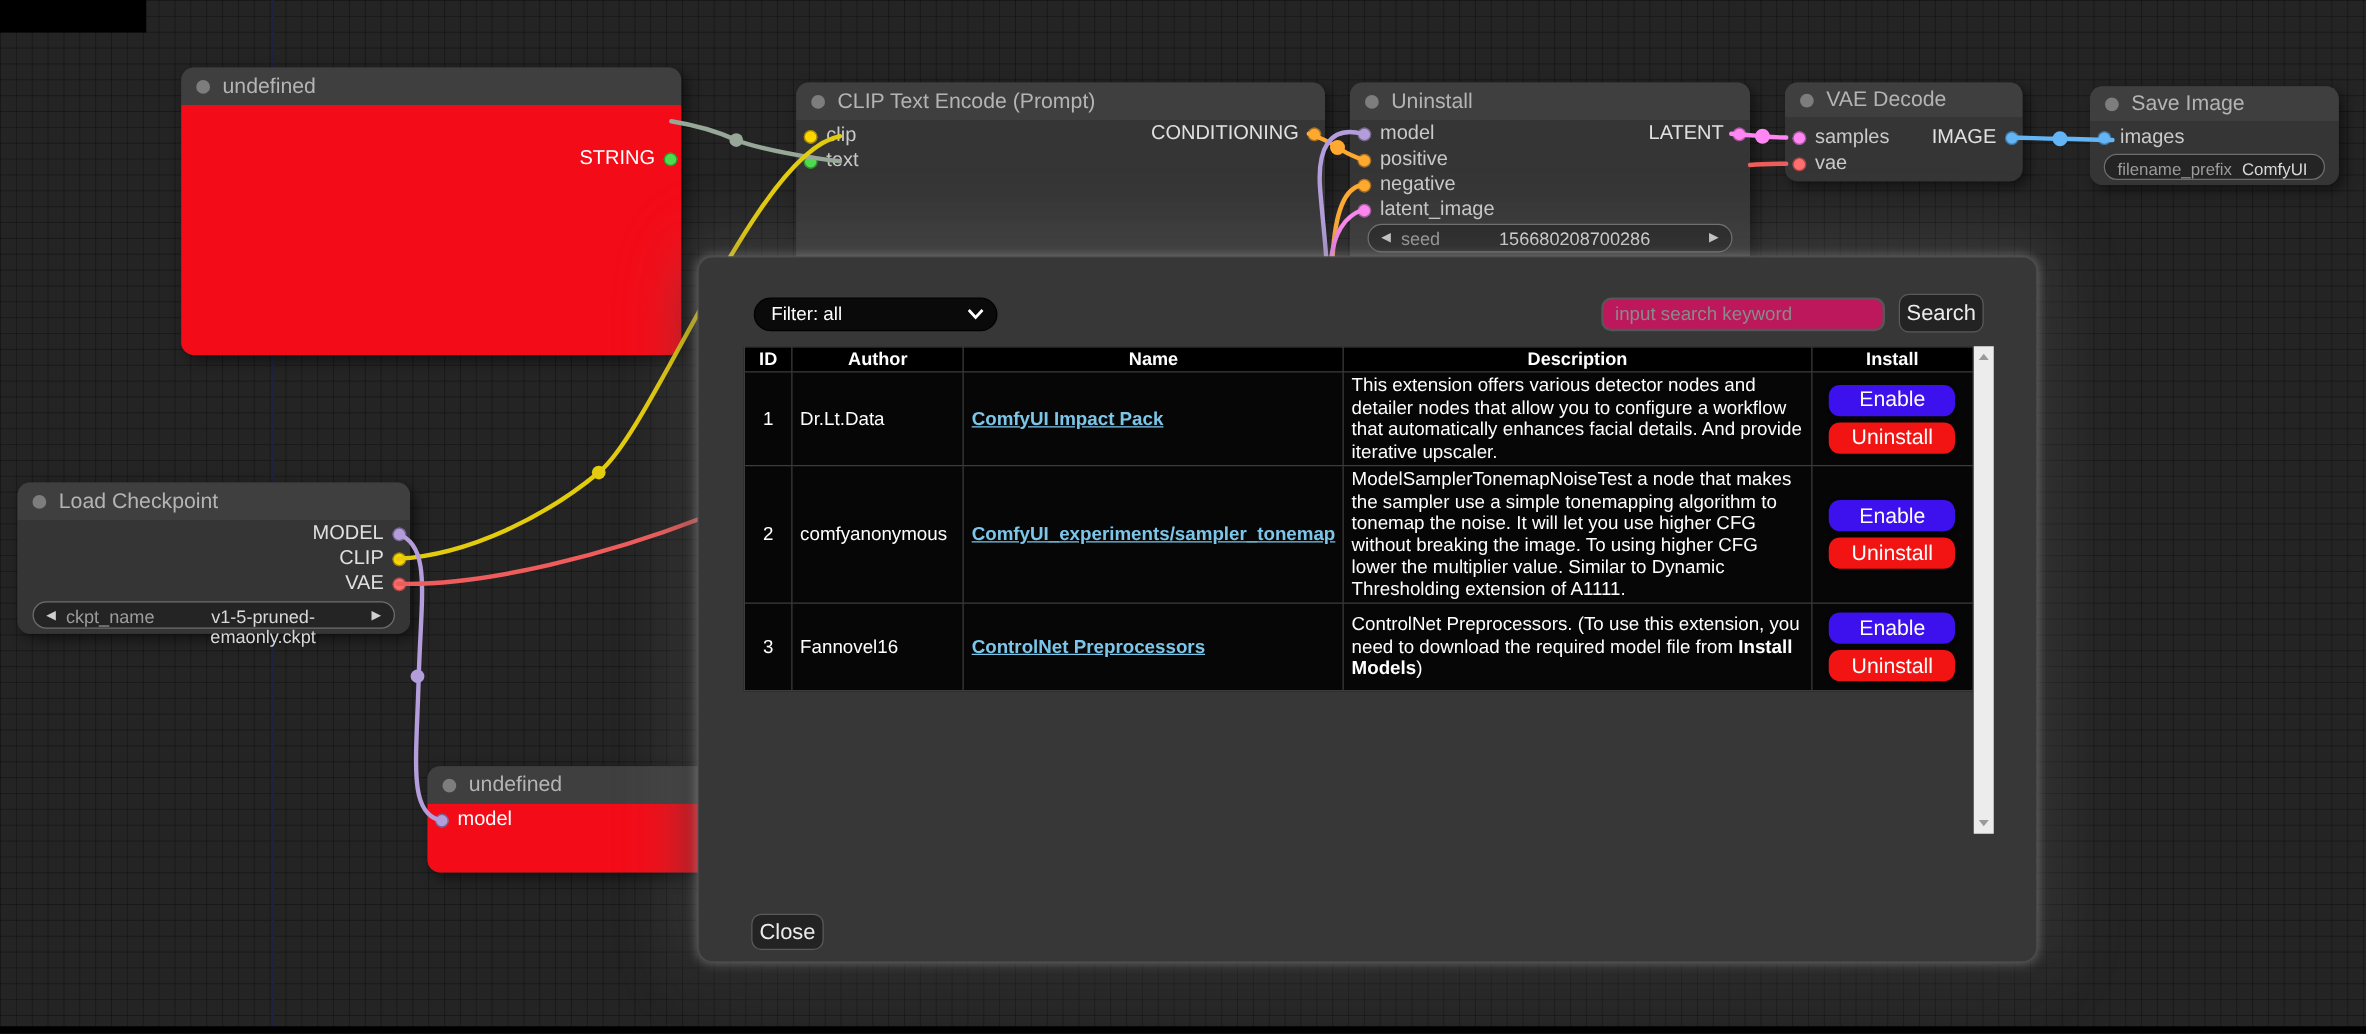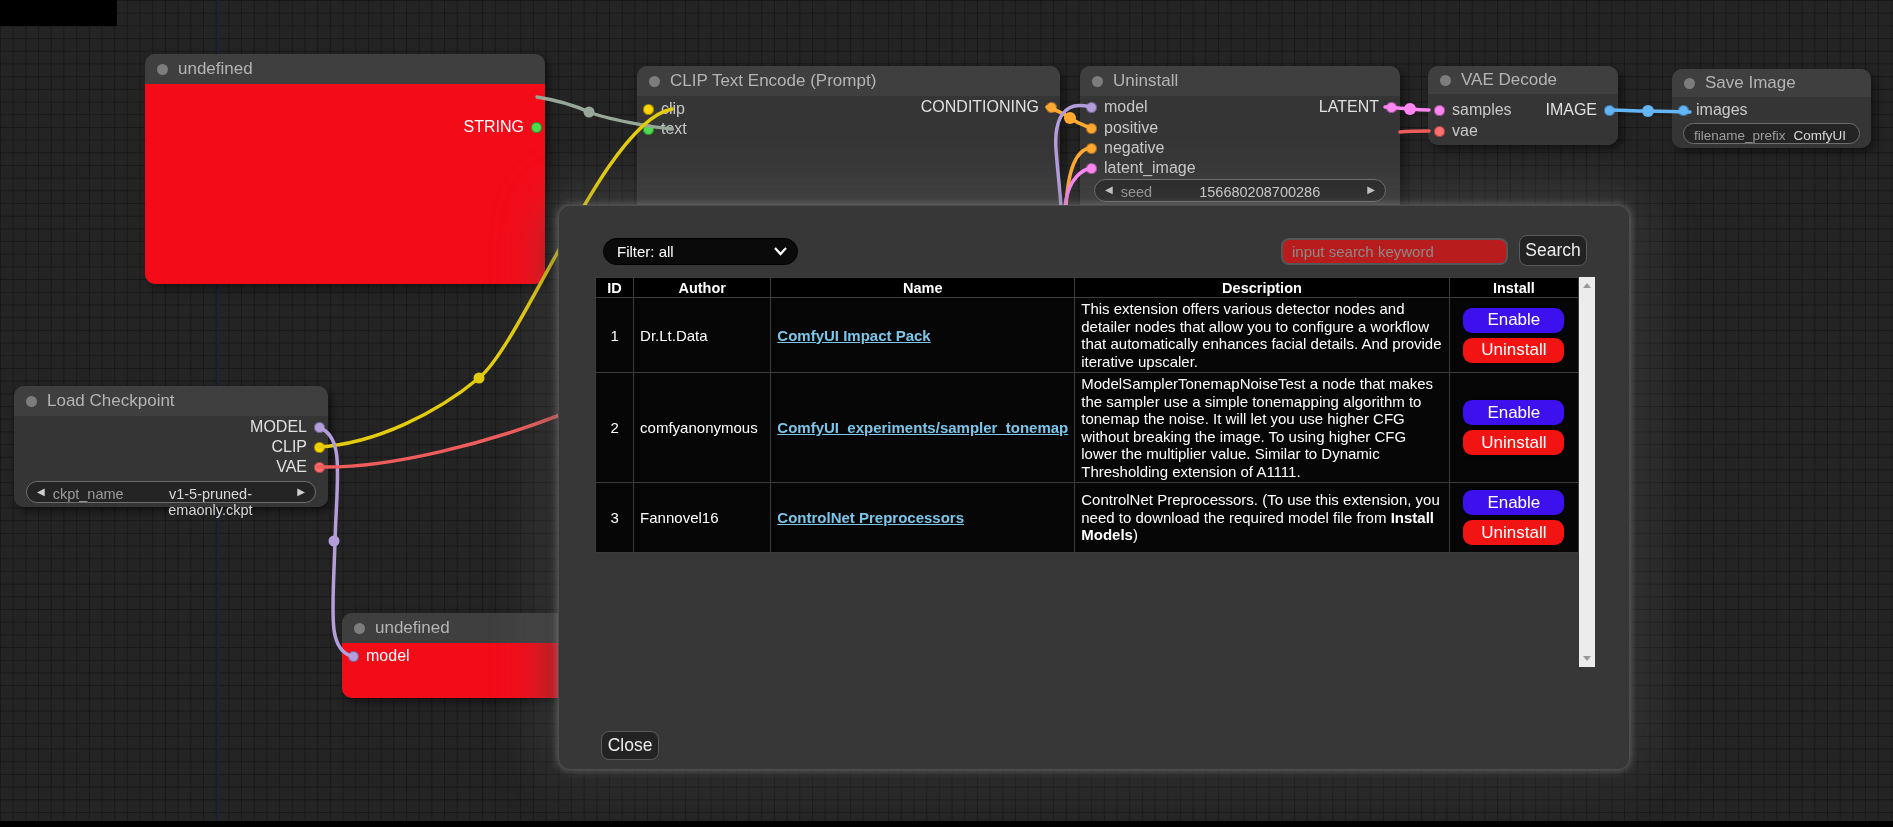--- a/index.html
+++ b/index.html
@@ -61,21 +61,21 @@
     box-shadow:0 0 9px rgba(255,255,255,.30), 0 0 55px 14px rgba(170,170,170,.22),
                0 12px 40px rgba(0,0,0,.55); }
   .filter-wrap { position:absolute; left:44px; top:32px; width:195px; height:27px; }
   .filter-wrap select { width:100%; height:100%; background:#0a0a0a; color:#fff;
     border:1px solid #000; border-radius:14px; padding:0 28px 0 13px;
     font-size:15px; appearance:none; -webkit-appearance:none;
     font-family:"Liberation Sans", sans-serif; }
   .filter-wrap .chev { position:absolute; right:11px; top:9px; pointer-events:none; }
 
   #search-input { position:absolute; left:722px; top:32px; width:227px; height:27px;
-    background:#b91c1c; border:2px solid #565656; border-radius:8px; color:#cfcfcf;
+    background:#be185d; border:2px solid #565656; border-radius:8px; color:#cfcfcf;
     font-size:15px; padding:0 9px; font-family:"Liberation Sans", sans-serif; }
   #search-input::placeholder { color:#8a8a8a; }
   .gray-btn { position:absolute; background:#232323; border:1px solid #5a5a5a;
     border-radius:8px; color:#ececec; font-size:17.5px; text-align:center;
     cursor:pointer; font-family:"Liberation Sans", sans-serif; }
   #search-btn { left:960px; top:29px; width:68px; height:31px; }
   #close-btn  { left:42px;  top:525px; width:58px; height:29px; }
 
   
   #ext-table { position:absolute; left:36px; top:71px; width:984px;

